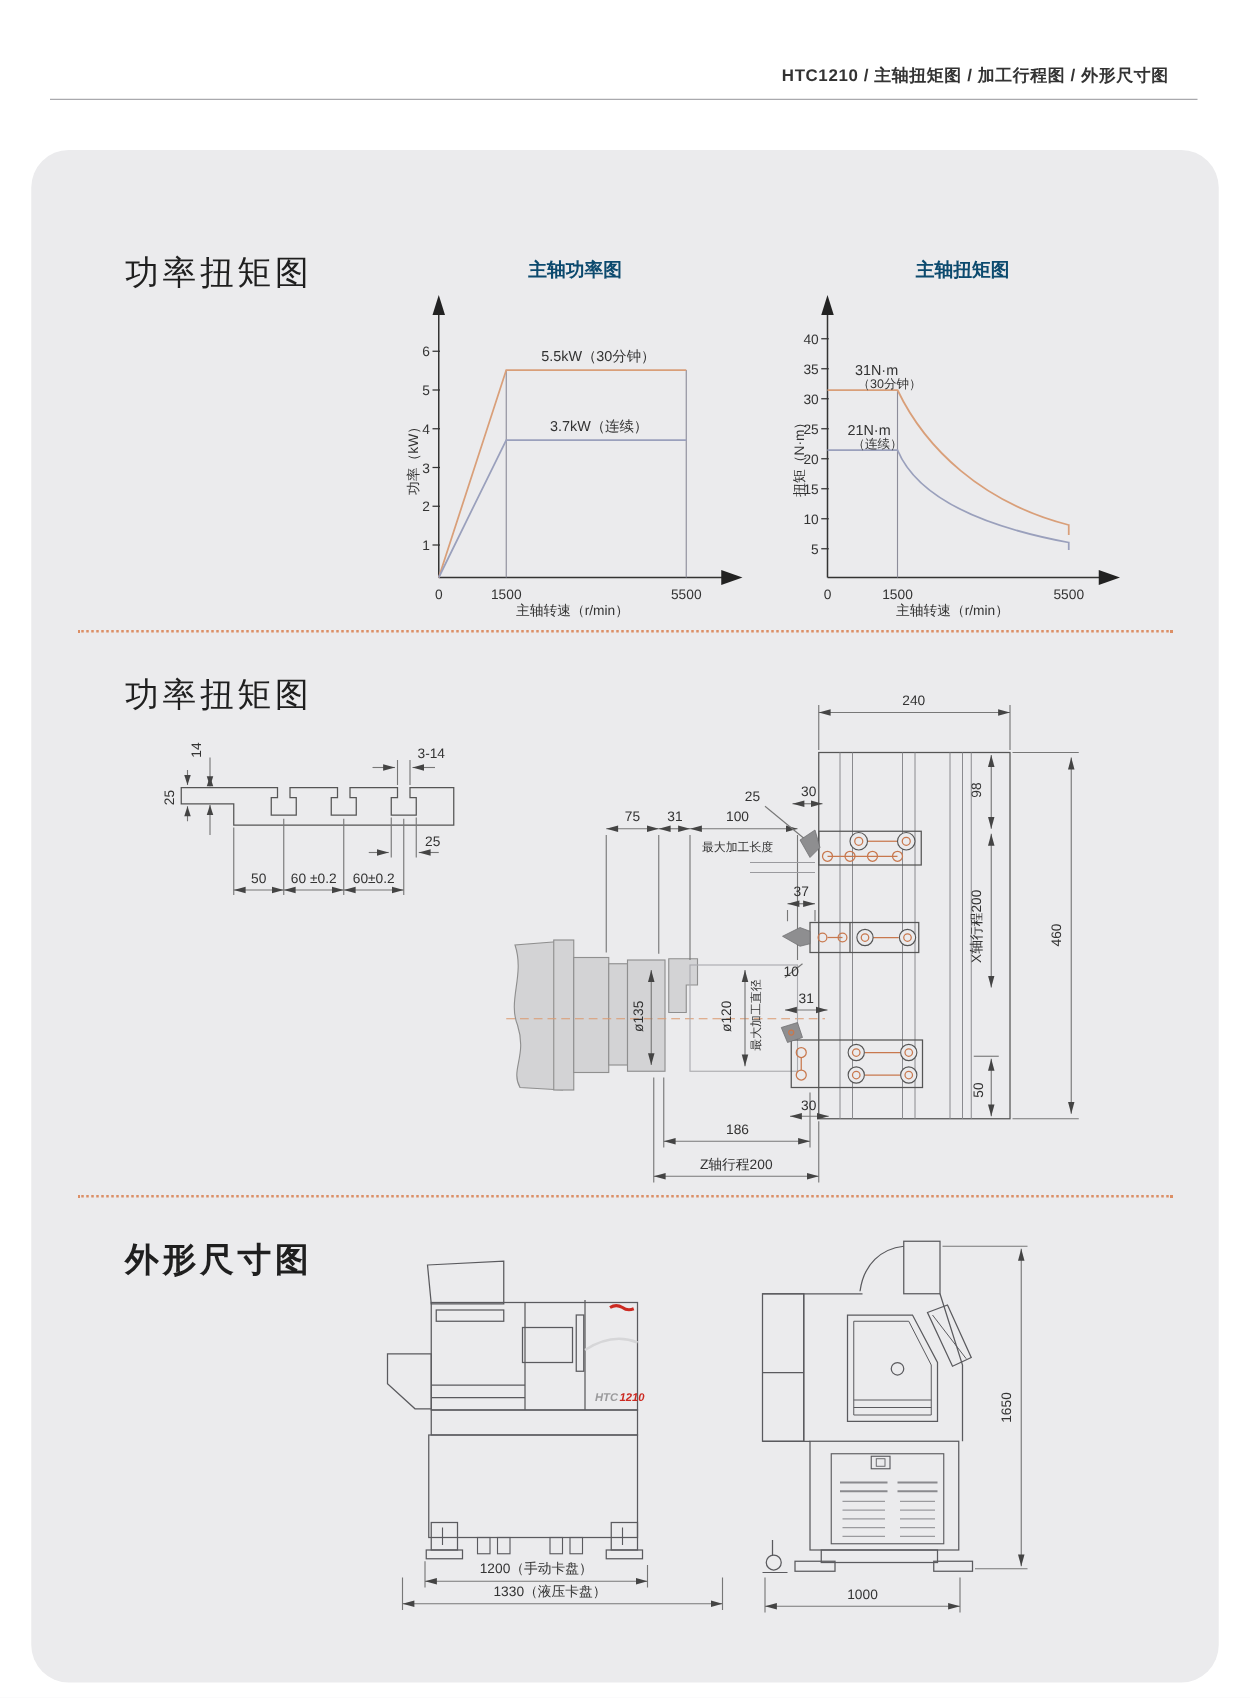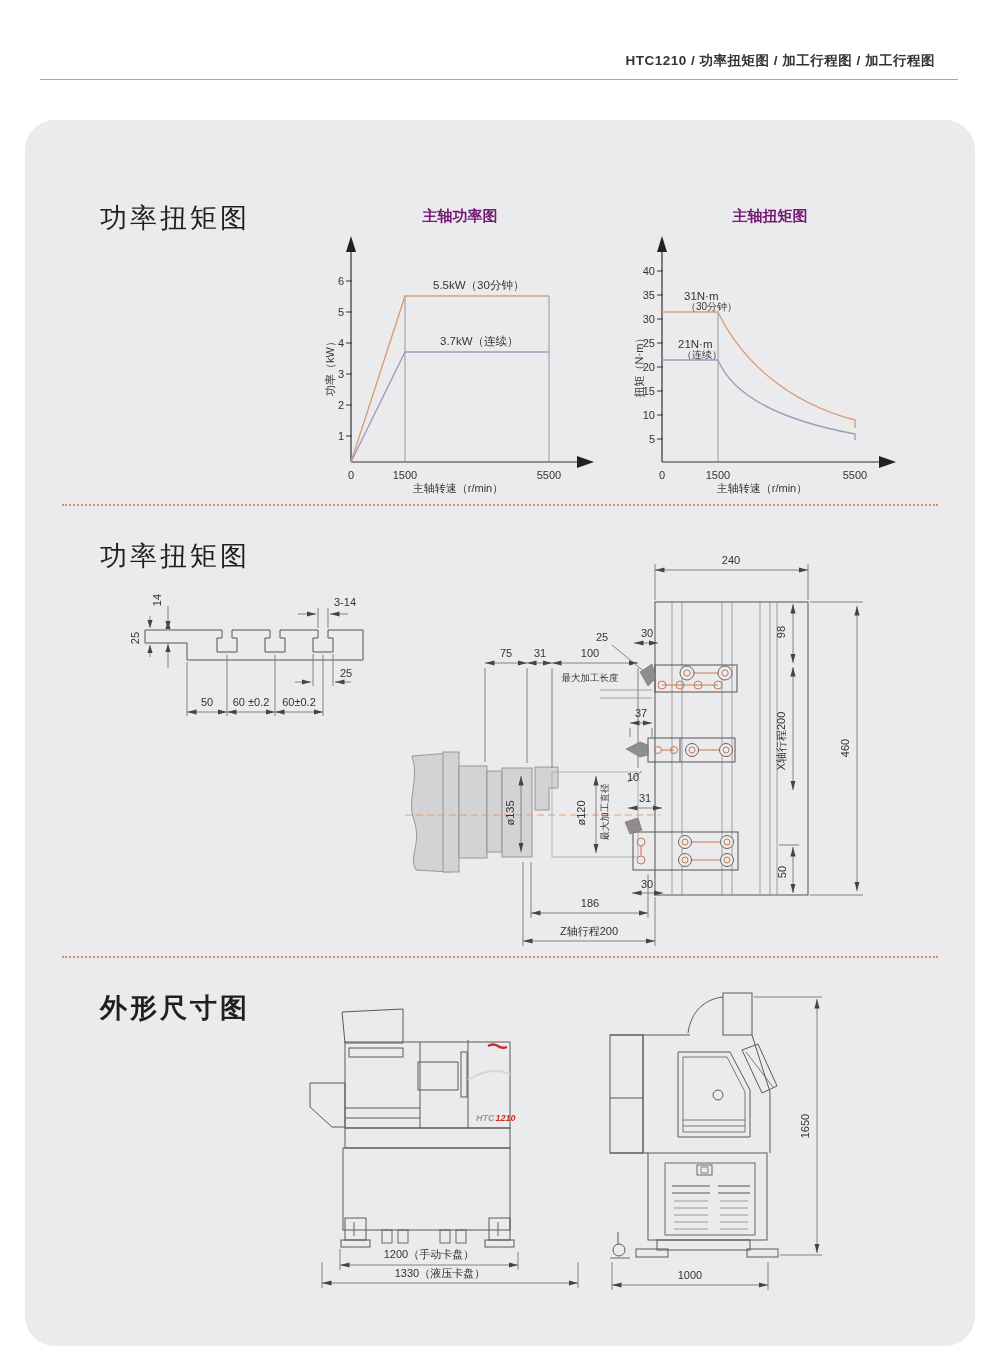--- a/index.html
+++ b/index.html
@@ -5,40 +5,40 @@
   html,body{margin:0;padding:0;background:#fff;}
   body{font-family:"Liberation Sans","DejaVu Sans",sans-serif;}
   #page{position:relative;width:1000px;height:1358px;background:#ffffff;overflow:hidden;}
   #card{position:absolute;left:25px;top:120px;width:950px;height:1226px;background:#ebebed;border-radius:30px;}
   #hdr{position:absolute;left:400px;top:52px;width:535px;text-align:right;font-size:13.5px;font-weight:bold;color:#333;letter-spacing:.5px;}
   #hdr-line{position:absolute;left:40px;top:79px;width:918px;border-top:1px solid #a9a9ad;}
   .sec-title{position:absolute;font-size:27px;color:#1f1f1f;letter-spacing:3px;font-weight:500;}
   #t-power{left:100px;top:200px;}
   #t-travel{left:100px;top:538px;}
   #t-outline{left:100px;top:990px;font-weight:bold;}
-  .chart-title{position:absolute;width:220px;text-align:center;font-size:15px;font-weight:bold;color:#701a75;}
+  .chart-title{position:absolute;width:220px;text-align:center;font-size:15px;font-weight:bold;color:#0c4a6e;}
   #ct1{left:350px;top:207px;}
   #ct2{left:660px;top:207px;text-align:center;}
   .dash-sep{position:absolute;left:62px;width:876px;border-top:2px dotted #dc8f66;}
   #sep1{top:504px;} #sep2{top:956px;}
   svg{position:absolute;left:0;top:0;}
   text{fill:#333;}
   .dim{font-size:11px;}
   .dimcn{font-size:9.5px;}
   .tick{font-size:11px;}
   .axlab{font-size:11px;}
   .serlab{font-size:11.5px;}
   .sub{font-size:10px;}
 </style>
 </head>
 <body>
 
 <div id="page">
   <div id="card"></div>
-  <div id="hdr">HTC1210 / 功率扭矩图 / 加工行程图 / 加工行程图</div>
+  <div id="hdr">HTC1210 / 主轴扭矩图 / 加工行程图 / 外形尺寸图</div>
   <div id="hdr-line"></div>
 
   <div class="sec-title" id="t-power">功率扭矩图</div>
   <div class="sec-title" id="t-travel">功率扭矩图</div>
   <div class="sec-title" id="t-outline">外形尺寸图</div>
 
   <div class="chart-title" id="ct1">主轴功率图</div>
   <div class="chart-title" id="ct2">主轴扭矩图</div>
 
   <div class="dash-sep" id="sep1"></div>

